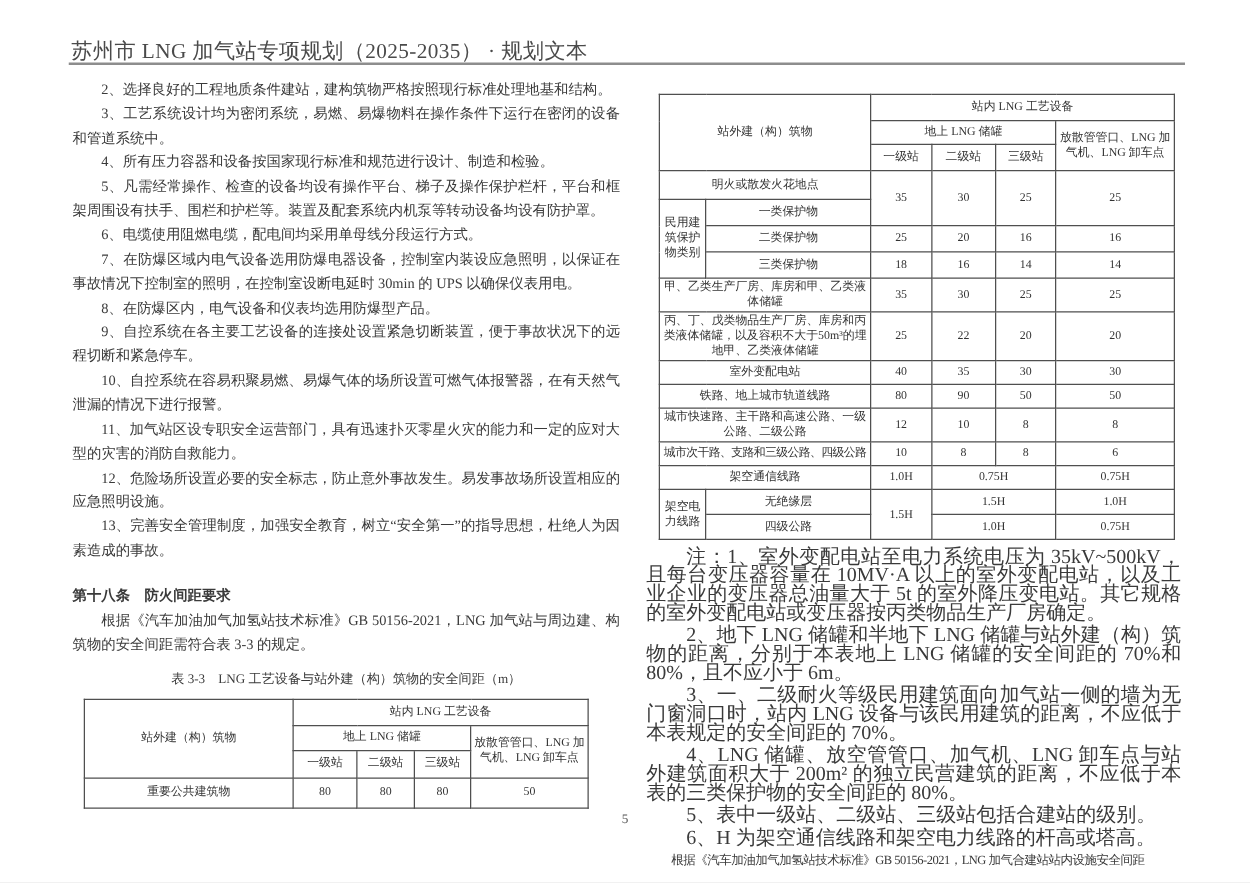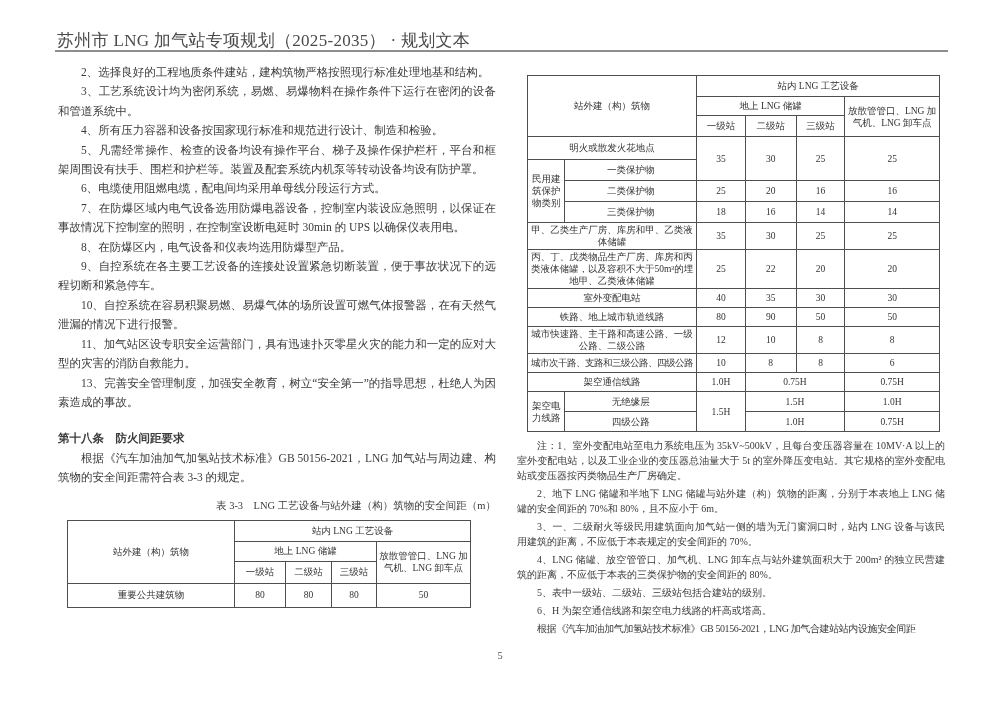--- a/index.html
+++ b/index.html
@@ -7,30 +7,30 @@
     position:relative; width:1000px; height:706px; margin:0 auto;
     background:#ffffff; overflow:hidden; color:#3a3a3a;
     font-family:"Liberation Serif","DejaVu Serif",serif;
   }
   .hdr { position:absolute; left:57px; top:29px; font-size:17px; color:#4a4a4a; letter-spacing:0.3px; }
   .hdr-rule { position:absolute; left:55px; right:52px; top:50px; border-bottom:2px solid #8d8d8d; }
 
   .col-left { position:absolute; left:58px; top:63px; width:438px; font-size:11.5px; line-height:19.4px; text-align:justify; }
   .col-left p { margin:0; text-indent:2em; }
   .col-left p.heading { font-weight:bold; text-indent:0; margin-top:17px; }
-  .caption { text-align:right; font-size:10.5px; margin:8px 0 5px; }
+  .caption { text-align:center; font-size:10.5px; margin:8px 0 5px; }
 
   .doc-table { border-collapse:collapse; table-layout:fixed; font-size:9.5px; line-height:12px; color:#333; }
   .doc-table td { border:1px solid #4f4f4f; text-align:center; vertical-align:middle; padding:1px 1px; word-break:break-all; }
   .left-table  { width:403px; margin-left:9px; }
   .right-table { width:413px; margin-left:10px; }
   .tight { letter-spacing:-0.5px;margin-left:36px; }
 
   .col-right { position:absolute; left:517px; top:75px; width:428px; }
-  .notes { margin-top:6px; font-size:10px; line-height:15px; text-align:justify; }
+  .notes { margin-top:6px; font-size:16px; line-height:15px; text-align:justify; }
   .notes p { margin:0 0 3px; text-indent:2em; }
   .closing { font-size:10px; line-height:15px; letter-spacing:-0.4px; text-align:justify; text-indent:2em; margin:2px 0 0; }
 
   .pagenum { position:absolute; left:0; right:0; top:650px; text-align:center; font-size:10.5px; color:#555; }
 </style>
 </head>
 <body>
 
 <div class="page">
 
@@ -43,20 +43,21 @@
     <p>2、选择良好的工程地质条件建站，建构筑物严格按照现行标准处理地基和结构。</p>
     <p>3、工艺系统设计均为密闭系统，易燃、易爆物料在操作条件下运行在密闭的设备和管道系统中。</p>
     <p>4、所有压力容器和设备按国家现行标准和规范进行设计、制造和检验。</p>
     <p>5、凡需经常操作、检查的设备均设有操作平台、梯子及操作保护栏杆，平台和框架周围设有扶手、围栏和护栏等。装置及配套系统内机泵等转动设备均设有防护罩。</p>
     <p>6、电缆使用阻燃电缆，配电间均采用单母线分段运行方式。</p>
     <p>7、在防爆区域内电气设备选用防爆电器设备，控制室内装设应急照明，以保证在事故情况下控制室的照明，在控制室设断电延时 30min 的 UPS 以确保仪表用电。</p>
     <p>8、在防爆区内，电气设备和仪表均选用防爆型产品。</p>
     <p>9、自控系统在各主要工艺设备的连接处设置紧急切断装置，便于事故状况下的远程切断和紧急停车。</p>
     <p>10、自控系统在容易积聚易燃、易爆气体的场所设置可燃气体报警器，在有天然气泄漏的情况下进行报警。</p>
     <p>11、加气站区设专职安全运营部门，具有迅速扑灭零星火灾的能力和一定的应对大型的灾害的消防自救能力。</p>
+    <p>12、危险场所设置必要的安全标志，防止意外事故发生。易发事故场所设置相应的应急照明设施。</p>
     <p>13、完善安全管理制度，加强安全教育，树立“安全第一”的指导思想，杜绝人为因素造成的事故。</p>
     <p class="heading">第十八条　防火间距要求</p>
     <p>根据《汽车加油加气加氢站技术标准》GB 50156-2021，LNG 加气站与周边建、构筑物的安全间距需符合表 3-3 的规定。</p>
     <div class="caption">表 3-3　LNG 工艺设备与站外建（构）筑物的安全间距（m）</div>
 
     <table class="doc-table left-table">
       <colgroup>
           <col style="width:167px">
           <col style="width:51px">
           <col style="width:46px">

